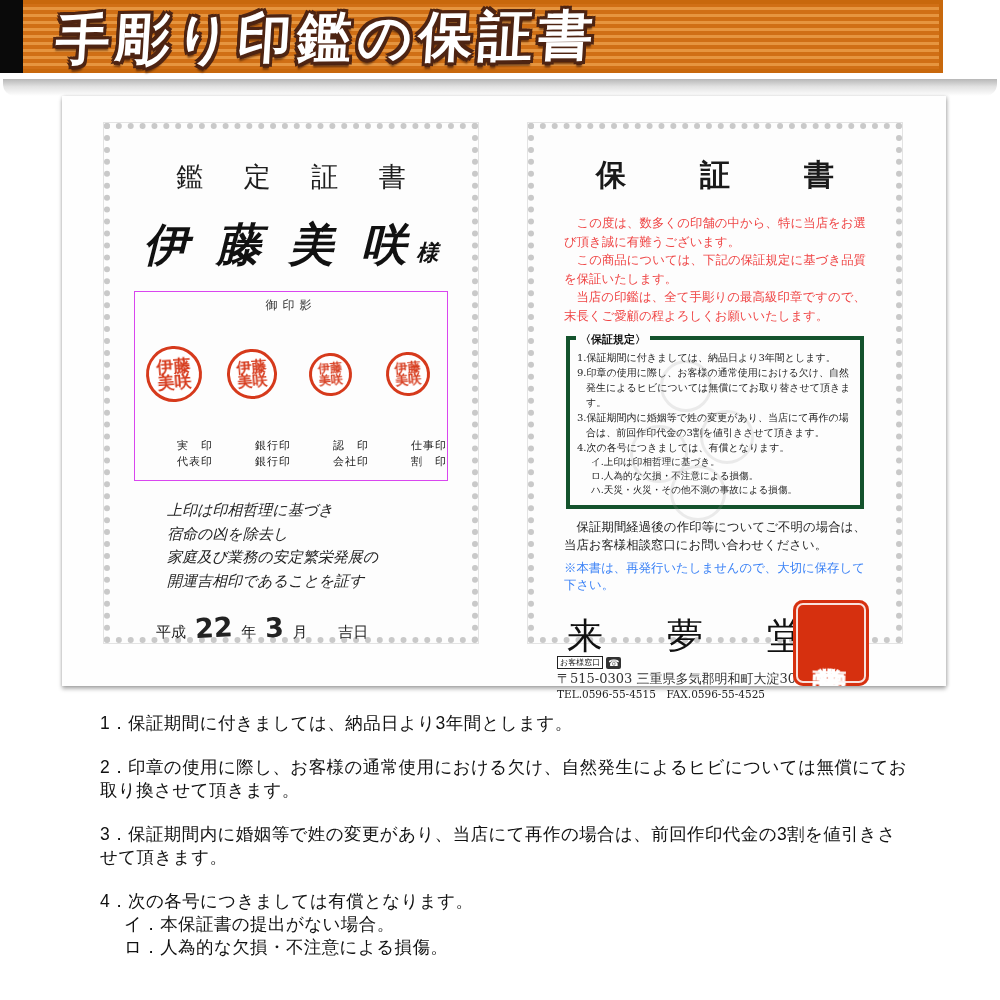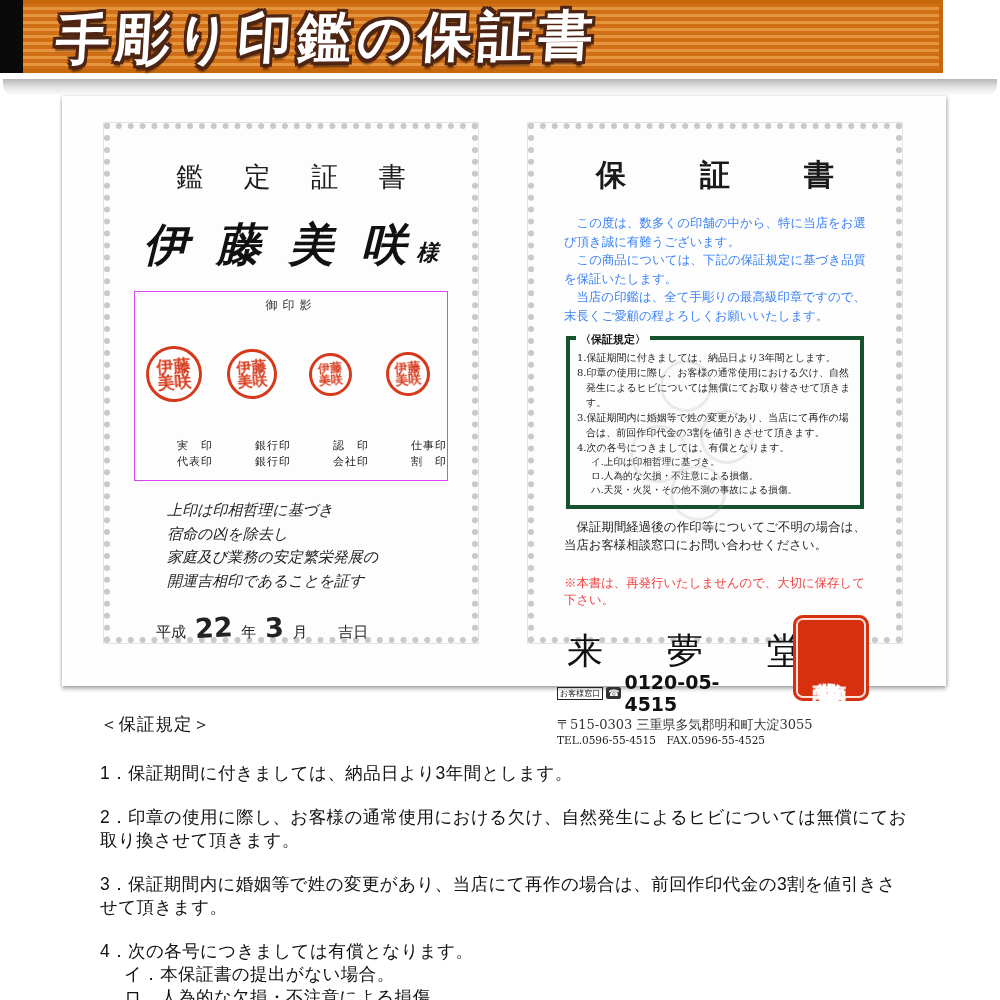--- a/index.html
+++ b/index.html
@@ -61,29 +61,29 @@
   }
   .seal .stamp{display:block;word-break:break-all;filter:blur(.2px);}
   .label-row{position:absolute;bottom:10px;left:0;width:100%;display:flex;justify-content:space-around;}
   .label-col{width:25%;text-align:right;font-size:11px;line-height:1.45;color:#222;letter-spacing:1px;}
   .lc-statement{width:248px;margin:18px auto 0;font-size:15px;line-height:1.58;font-style:italic;color:#222;}
   .lc-date{margin:18px auto 0;width:270px;font-size:15px;color:#222;white-space:nowrap;}
   .lc-date .big{font-size:27px;font-weight:bold;font-family:"DejaVu Sans",sans-serif;display:inline-block;transform:rotate(-3deg);margin:0 4px;}
   .lc-date .day{margin-left:26px;}
   
   .rc-title{margin-top:26px;text-align:center;font-size:30px;letter-spacing:22px;text-indent:22px;color:#1a1a1a;font-weight:bold;}
-  .rc-paras{width:302px;margin:18px auto 0;font-size:12.4px;line-height:1.5;text-align:justify;color:#3b82f6;}
+  .rc-paras{width:302px;margin:18px auto 0;font-size:12.4px;line-height:1.5;text-align:justify;color:#ef4444;}
   .rc-paras p{margin:0;text-indent:1em;}
   .kitei{position:relative;width:276px;margin:10px auto 0;border:4px solid #14532d;padding:10px 7px 7px 7px;background:transparent;}
   .kitei-title{position:absolute;top:-8px;left:6px;background:#fdfdfd;padding:0 4px;font-size:11px;font-weight:bold;color:#111;}
   .kitei-item{font-size:10px;line-height:1.5;color:#1d1d1d;padding-left:9px;text-indent:-9px;margin:0;}
   .kitei-sub{font-size:9.6px;line-height:1.5;color:#1d1d1d;padding-left:14px;margin:0;}
   .wm{position:absolute;border:3px solid rgba(150,150,150,.18);border-radius:50%;pointer-events:none;}
   .rc-close{width:302px;margin:9px auto 0;font-size:12.4px;line-height:1.5;text-align:justify;color:#1d1d1d;text-indent:1em;}
-  .rc-note{width:302px;margin:20px auto 0;font-size:12.4px;color:#ef4444;}
+  .rc-note{width:302px;margin:5px auto 0;font-size:12.4px;color:#3b82f6;}
   .rc-footer{position:relative;width:320px;margin:10px auto 0;height:100px;}
   .shop-name{position:absolute;left:12px;top:8px;font-size:36px;letter-spacing:14px;color:#111;white-space:nowrap;}
   .contact{position:absolute;left:2px;top:52px;width:215px;}
   .contact-row1{display:flex;align-items:center;gap:3px;}
   .badge{border:1px solid #222;font-size:8px;padding:0 2px;line-height:11px;color:#111;white-space:nowrap;}
   .freedial{background:#333;color:#fff;font-size:9px;border-radius:2px;padding:0 2px;line-height:12px;}
   .phone{font-size:19px;font-weight:bold;color:#111;font-family:"DejaVu Sans",sans-serif;letter-spacing:0;}
   .addr{font-size:13px;color:#333;margin-top:1px;white-space:nowrap;}
   .telfax{font-size:10.5px;color:#222;white-space:nowrap;}
   .corp-seal{
@@ -190,51 +190,49 @@
       <p>当店の印鑑は、全て手彫りの最高級印章ですので、末長くご愛顧の程よろしくお願いいたします。</p>
     </div>
 
     <div class="kitei">
       <div class="wm" style="width:46px;height:46px;left:90px;top:20px;"></div>
       <div class="wm" style="width:52px;height:52px;left:60px;top:85px;"></div>
       <div class="wm" style="width:48px;height:48px;left:130px;top:70px;"></div>
       <div class="wm" style="width:50px;height:50px;left:100px;top:125px;"></div>
       <div class="kitei-title">〈保証規定〉</div>
       <p class="kitei-item">1.保証期間に付きましては、納品日より3年間とします。</p>
-      <p class="kitei-item">8.印章の使用に際し、お客様の通常使用における欠け、自然発生によるヒビについては無償にてお取り替させて頂きます。</p>
+      <p class="kitei-item">9.印章の使用に際し、お客様の通常使用における欠け、自然発生によるヒビについては無償にてお取り替させて頂きます。</p>
       <p class="kitei-item">3.保証期間内に婚姻等で姓の変更があり、当店にて再作の場合は、前回作印代金の3割を値引きさせて頂きます。</p>
       <p class="kitei-item">4.次の各号につきましては、有償となります。</p>
       <p class="kitei-sub">イ.上印は印相哲理に基づき。</p>
       <p class="kitei-sub">ロ.人為的な欠損・不注意による損傷。</p>
       <p class="kitei-sub">ハ.天災・火災・その他不測の事故による損傷。</p>
     </div>
 
     <div class="rc-close">保証期間経過後の作印等についてご不明の場合は、当店お客様相談窓口にお問い合わせください。</div>
     <div class="rc-note">※本書は、再発行いたしませんので、大切に保存して下さい。</div>
 
     <div class="rc-footer">
       <div class="shop-name">来　夢　堂</div>
       <div class="contact">
         <div class="contact-row1">
           <span class="badge">お客様窓口</span>
           <span class="freedial">☎</span>
-          <span class="phone">0120-05-4515</span>
         </div>
         <div class="addr">〒515-0303 三重県多気郡明和町大淀3055</div>
         <div class="telfax">TEL.0596-55-4515　FAX.0596-55-4525</div>
       </div>
       <div class="corp-seal">
         <span class="corp-txt">来夢堂</span>
       </div>
     </div>
   </div>
 </div>
 
 <div class="terms">
-  <p class="terms-heading">＜保証規定＞</p>
   <p class="terms-item">1．保証期間に付きましては、納品日より3年間とします。</p>
   <p class="terms-item">2．印章の使用に際し、お客様の通常使用における欠け、自然発生によるヒビについては無償にてお取り換させて頂きます。</p>
   <p class="terms-item">3．保証期間内に婚姻等で姓の変更があり、当店にて再作の場合は、前回作印代金の3割を値引きさせて頂きます。</p>
   <p class="terms-item last">4．次の各号につきましては有償となります。</p>
   <p class="terms-sub">イ．本保証書の提出がない場合。</p>
   <p class="terms-sub">ロ．人為的な欠損・不注意による損傷。</p>
 
 </div>
 
 </body></html>

